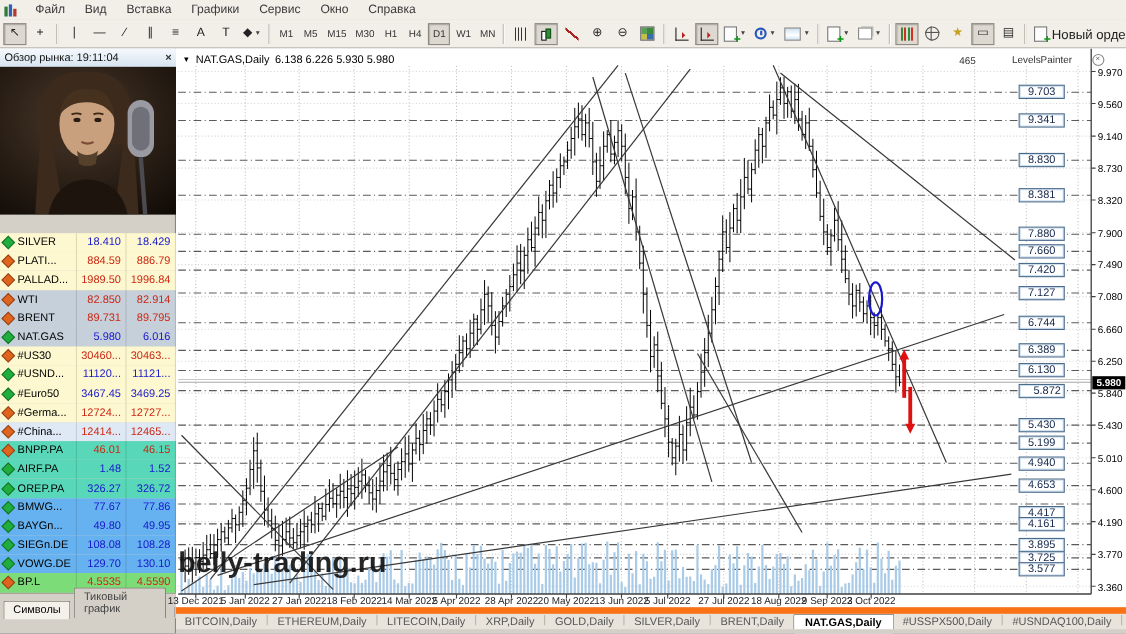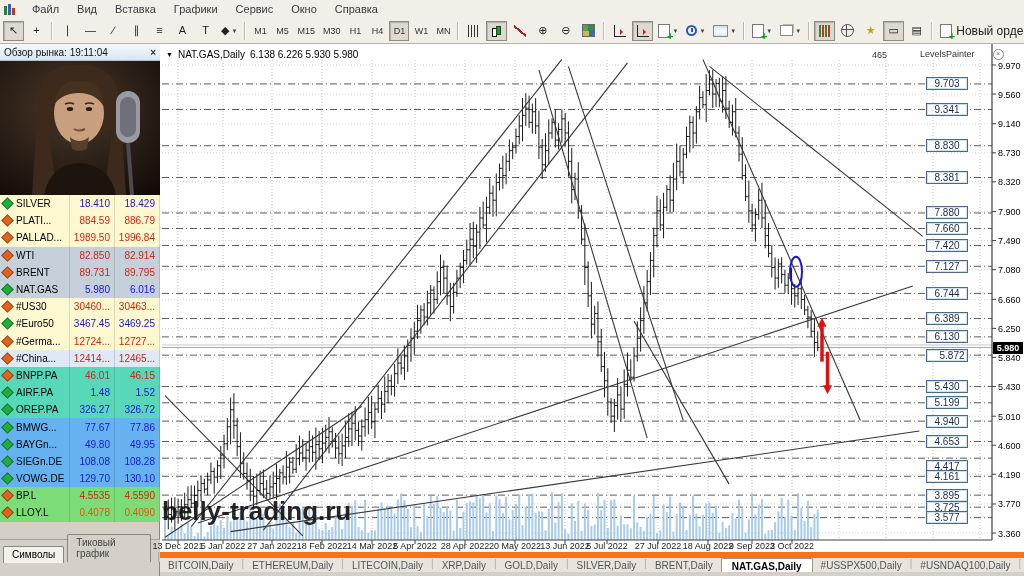--- a/index.html
+++ b/index.html
@@ -43,21 +43,21 @@
   .ic-mw{width:11px;height:12px;background:repeating-linear-gradient(90deg,#2f8d38 0 2px,transparent 2px 3px,#cc3322 3px 5px,transparent 5px 6px);}
   .ic-target{width:11px;height:11px;border:1px solid #555;border-radius:50%;position:relative;}
   .ic-target:before{content:"";position:absolute;left:-1px;right:-1px;top:4px;height:1px;background:#555;}
   .ic-target:after{content:"";position:absolute;top:-1px;bottom:-1px;left:4px;width:1px;background:#555;}
   
   #left-panel{position:absolute;left:0;top:44px;width:160px;height:532px;background:#d4d0c8;border-right:1px solid #8a867e;box-sizing:border-box;}
   #mw-header{position:absolute;left:0;top:0;width:160px;height:17px;background:linear-gradient(#f5f9fd,#d9e5f0);
              border-bottom:1px solid #b4c0cc;display:flex;align-items:center;font-size:10px;color:#111;padding:0 4px;box-sizing:border-box;}
   #mw-header .x{margin-left:auto;font-size:10px;color:#333;font-weight:bold;cursor:default;}
   #webcam{position:absolute;left:0;top:17px;width:160px;height:134px;background:#15100c;overflow:hidden;}
-  #mw-table{position:absolute;left:0;top:151px;width:168px;height:344px;font-size:10px;}
+  #mw-table{position:absolute;left:0;top:168px;width:168px;height:344px;font-size:10px;}
   .mw-row{height:17.2px;display:flex;align-items:center;box-sizing:border-box;position:relative;}
   .mw-sym{width:70px;display:flex;align-items:center;padding-left:3px;box-sizing:border-box;color:#000;
           border-right:1px solid rgba(0,0,0,.12);height:100%;overflow:hidden;white-space:nowrap;}
   .mw-bid,.mw-ask{width:45px;text-align:right;padding-right:4px;box-sizing:border-box;height:100%;
           display:flex;align-items:center;justify-content:flex-end;border-right:1px solid rgba(0,0,0,.12);overflow:hidden;white-space:nowrap;}
   .dia{width:7px;height:7px;transform:rotate(45deg);margin-right:4px;flex:none;border:1px solid rgba(0,0,0,.35);}
   .dia.up{background:#1fae3d;} .dia.down{background:#e0641e;}
   .bg-yellow{background:#fdf8cf;} .bg-gray{background:#c6d0da;} .bg-china{background:#dfe9f6;}
   .bg-teal{background:#58d8b8;} .bg-blue{background:#66b2f0;} .bg-green{background:#7cdc78;}
   .c-blue{color:#1818cc;} .c-red{color:#cc2814;} .c-orange{color:#d85c14;}
@@ -299,20 +299,28 @@
           <div class="mw-bid c-blue">5.980</div>
           <div class="mw-ask c-blue">6.016</div>
         </div>
         <div class="mw-row bg-yellow">
           <div class="mw-sym">
             <span class="dia down"></span>
             <span>#US30</span>
           </div>
           <div class="mw-bid c-red">30460...</div>
           <div class="mw-ask c-red">30463...</div>
+        </div>
+        <div class="mw-row bg-yellow">
+          <div class="mw-sym">
+            <span class="dia up"></span>
+            <span>#USND...</span>
+          </div>
+          <div class="mw-bid c-blue">11120...</div>
+          <div class="mw-ask c-blue">11121...</div>
         </div>
         <div class="mw-row bg-yellow">
           <div class="mw-sym">
             <span class="dia up"></span>
             <span>#Euro50</span>
           </div>
           <div class="mw-bid c-blue">3467.45</div>
           <div class="mw-ask c-blue">3469.25</div>
         </div>
         <div class="mw-row bg-yellow">

